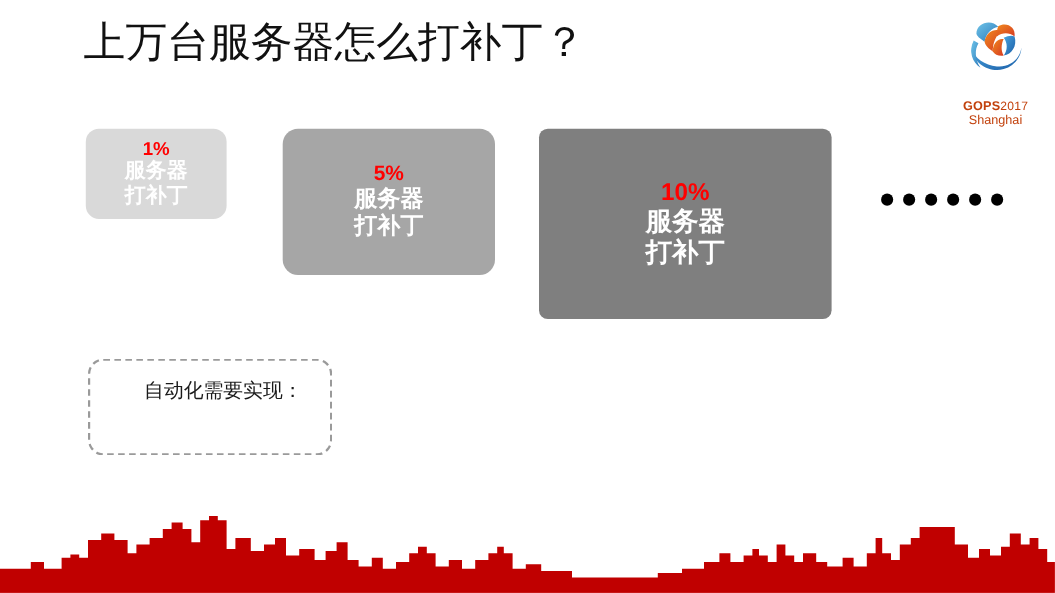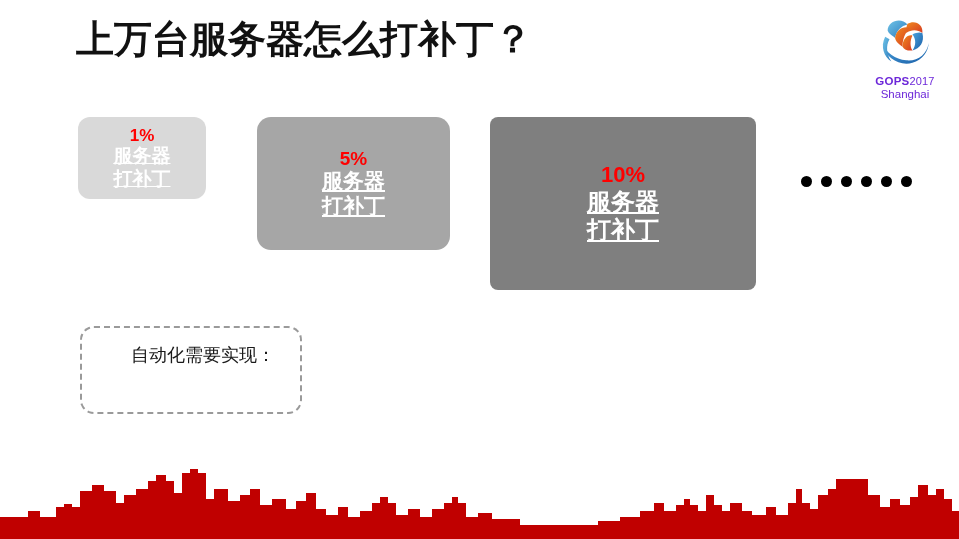--- a/index.html
+++ b/index.html
@@ -17,21 +17,21 @@
     background: #ffffff;
     overflow: hidden;
   }
 
   
   #slide-title {
     position: absolute;
     left: 76px;
     top: 16px;
     font-size: 38px;
-    font-weight: bold;
+    font-weight: normal;
     color: #111111;
     letter-spacing: 0px;
     line-height: 1.25;
     white-space: nowrap;
   }
 
   
   #logo {
     position: absolute;
     left: 858px;
@@ -40,23 +40,23 @@
     height: 92px;
     text-align: center;
   }
   #logo-mark {
     width: 62px;
     height: 62px;
     margin: 0 auto;
     display: block;
   }
   #logo-text {
-    margin-top: 1px;
+    margin-top: 17px;
     line-height: 1.15;
-    color: #6d28d9;
+    color: #c2410c;
   }
   .logo-line1 {
     font-size: 11.5px;
     font-weight: bold;
     letter-spacing: 0.2px;
   }
   .logo-line1 .yr {
     font-weight: normal;
     font-size: 11px;
   }
@@ -77,21 +77,20 @@
   }
   .gbox .pct {
     color: #ff0000;
     font-weight: bold;
     line-height: 1.12;
   }
   .gbox .ln {
     color: #ffffff;
     font-weight: bold;
     line-height: 1.18;
-    text-decoration: underline;
   }
 
   #box-1 {
     left: 78px;
     top: 117px;
     width: 128px;
     height: 82px;
     background: #d9d9d9;
     border-radius: 12px;
   }

